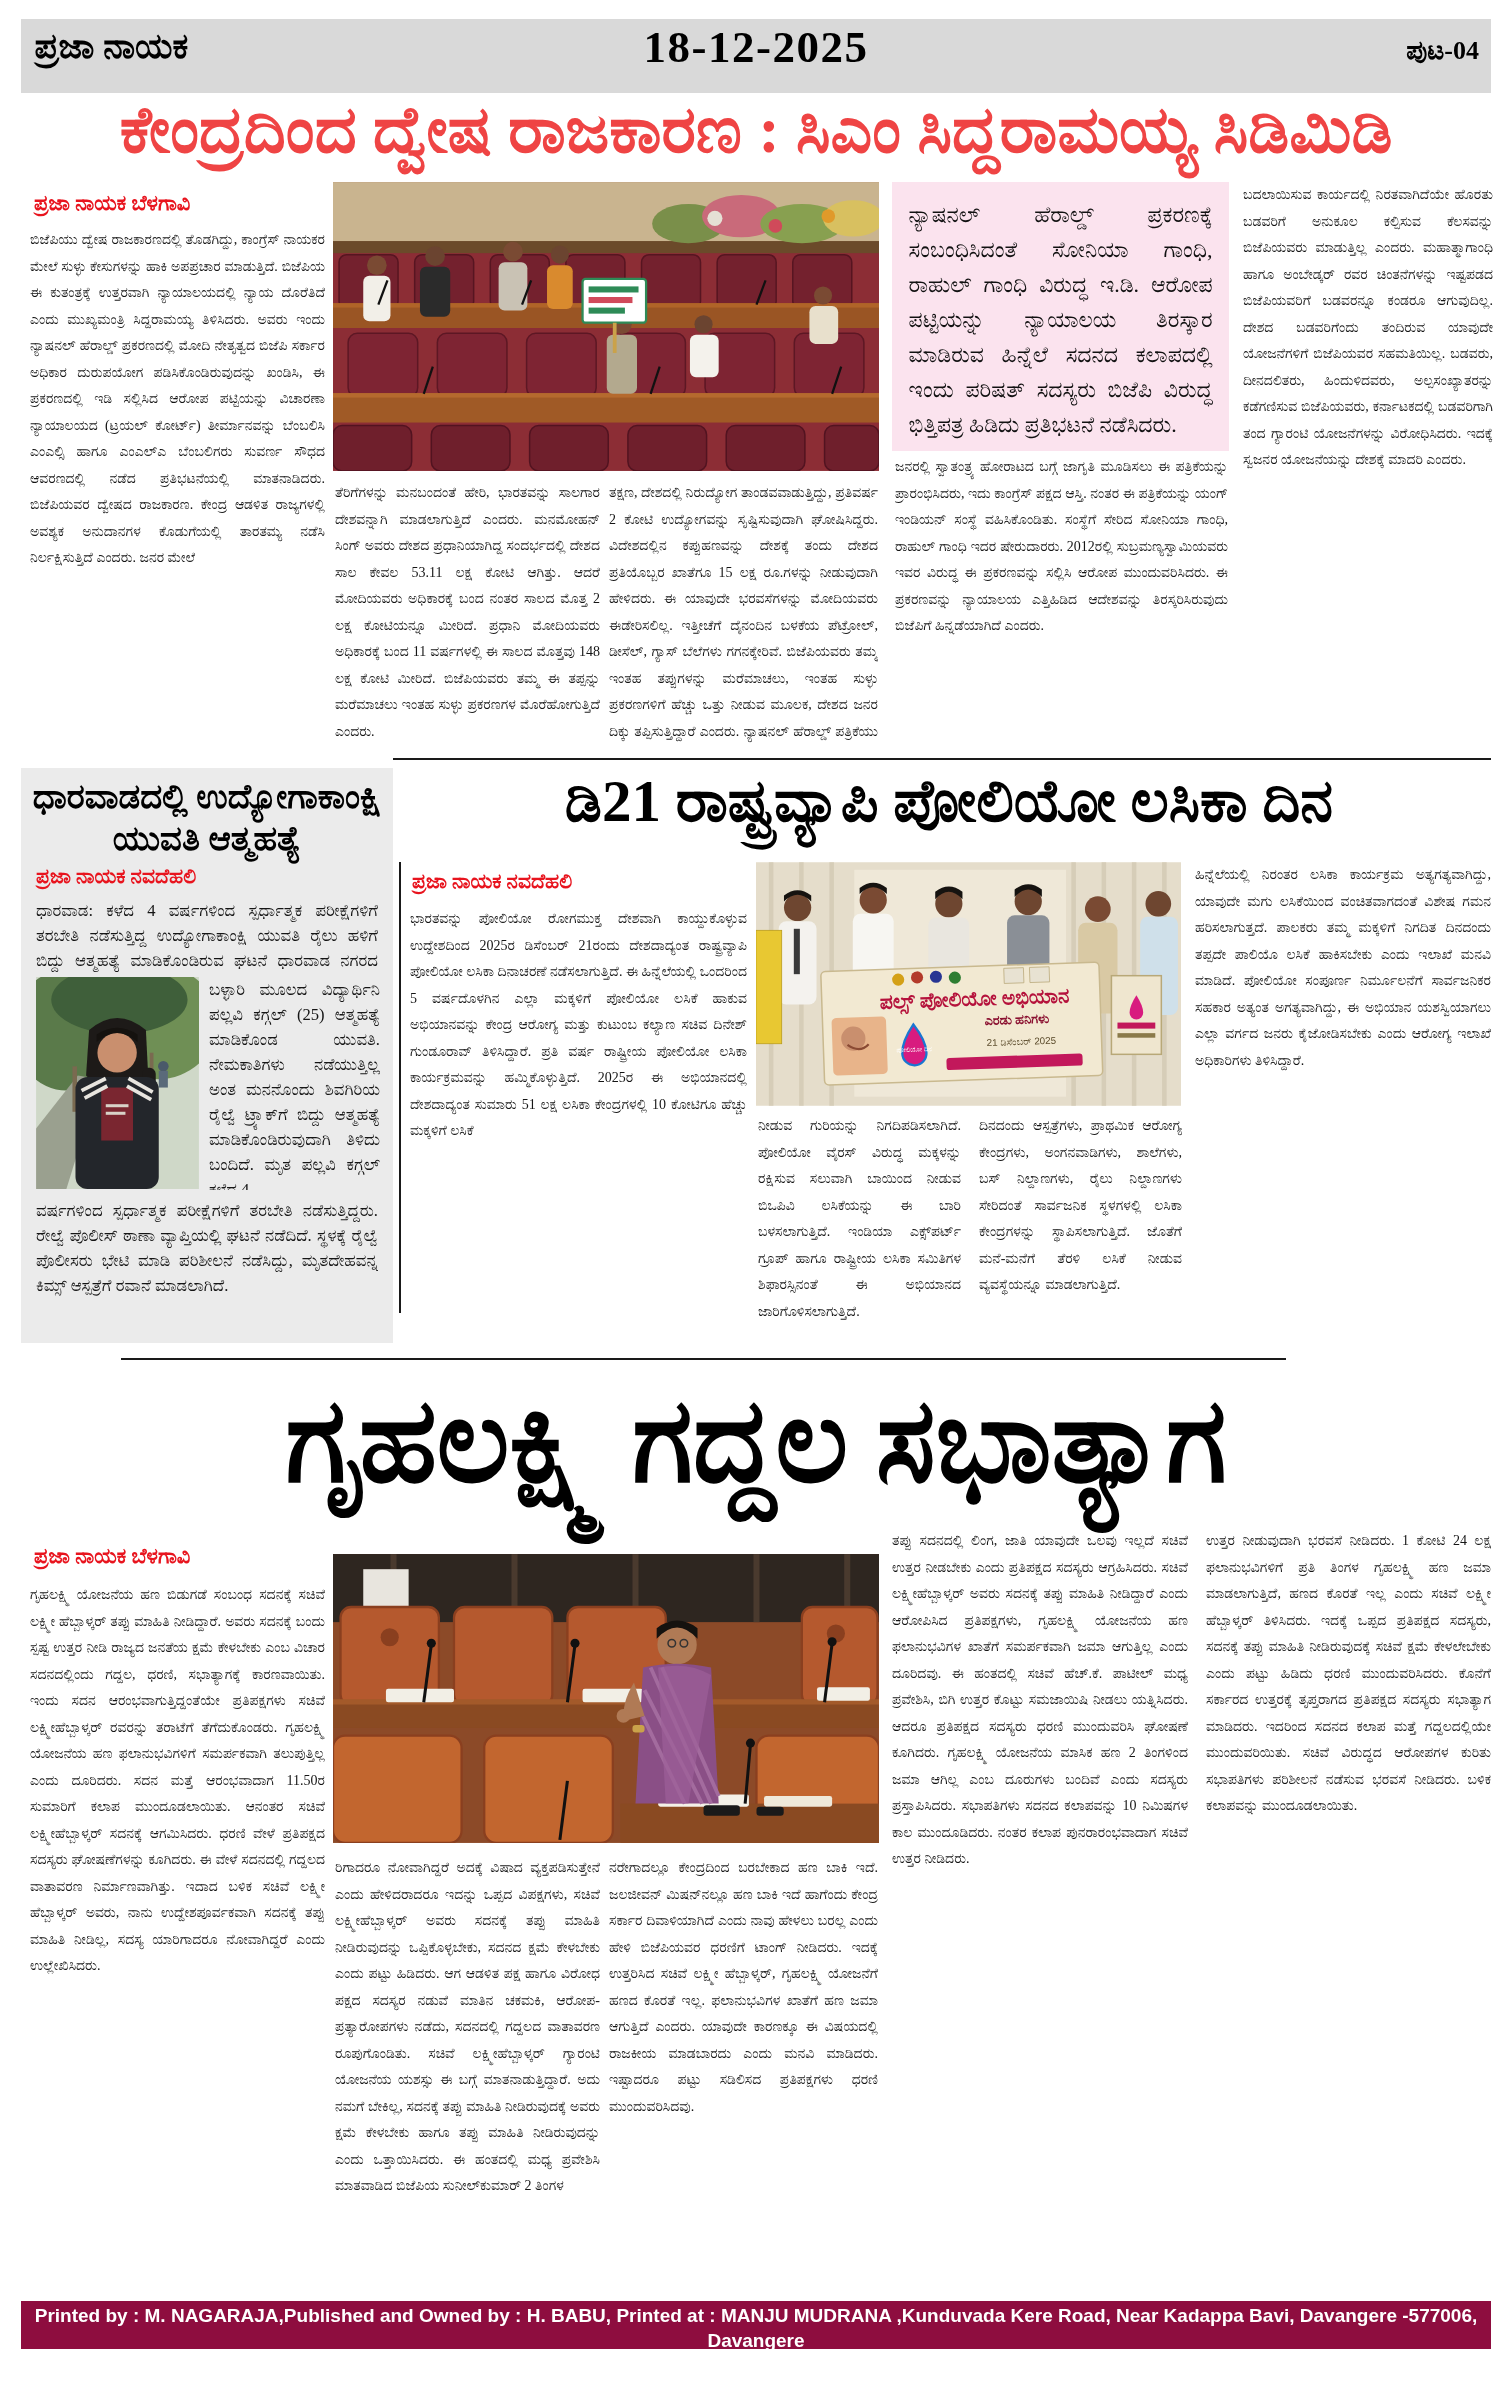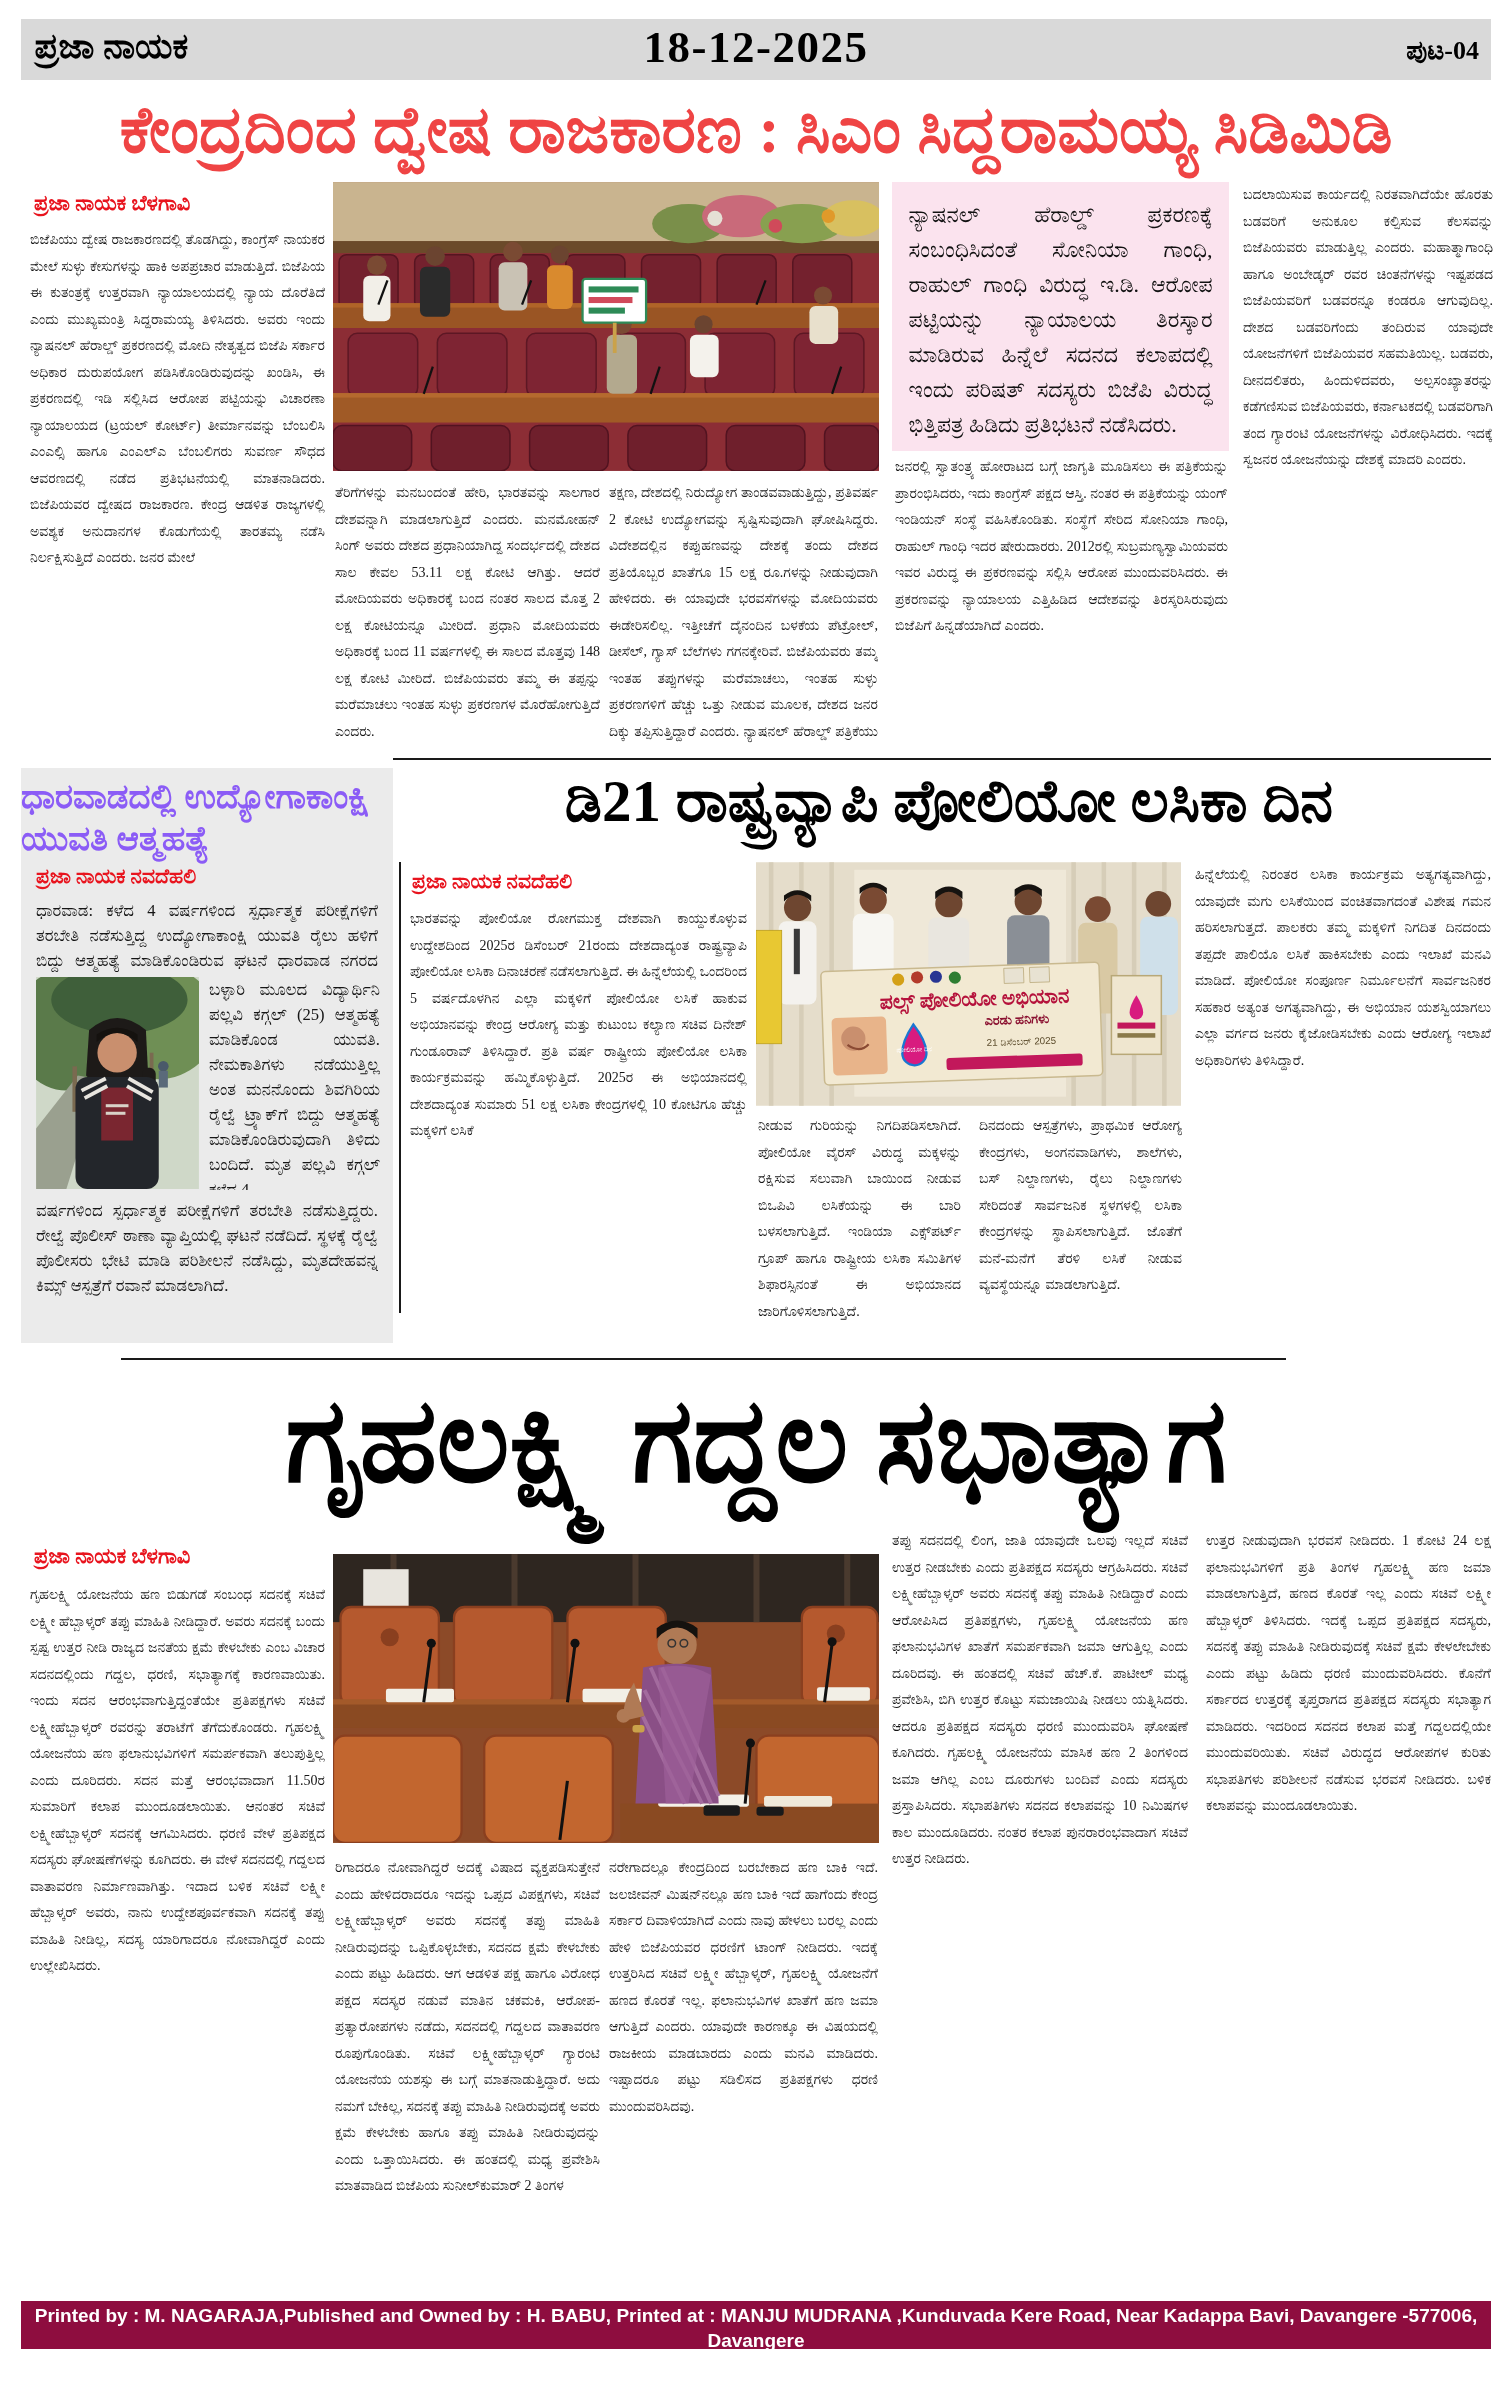--- a/index.html
+++ b/index.html
@@ -1,31 +1,31 @@
 <!DOCTYPE html>
 <html style="font-size:12px"><head>
 <meta charset="utf-8">
 <style>
   html,body{margin:0;padding:0;background:#e9e9e9;}
   #page{position:relative;width:1513px;height:2401px;background:#ffffff;margin:0 auto;
         font-family:"Liberation Serif","DejaVu Serif",serif;overflow:hidden;}
   .abs{position:absolute;}
   
-  .masthead{left:21px;top:19px;width:1470px;height:61px;background:#d9d9d9;}
+  .masthead{left:21px;top:19px;width:1470px;height:74px;background:#d9d9d9;}
   .mast-title{left:13.6px;top:7.6px;font-size:35px;font-weight:bold;color:#000;}
   .mast-date{left:0;top:1.5px;width:100%;text-align:center;font-size:45px;font-weight:bold;color:#000;letter-spacing:1.5px;}
   .mast-page{right:12px;top:16.6px;font-size:26px;font-weight:bold;color:#000;}
   
   .headline1{left:21px;top:82px;width:1470px;height:97px;font-size:65px;font-weight:900;
              text-align:center;line-height:97px;color:#ef4444;white-space:nowrap;}
   .headline3{left:408px;top:762px;width:1082px;height:73px;font-size:59px;font-weight:900;
              text-align:center;line-height:79px;color:#000;white-space:nowrap;}
   .headline4{left:21px;top:1366px;width:1470px;height:151px;font-size:112px;font-weight:900;
              text-align:center;line-height:151px;color:#000;white-space:nowrap;transform:scaleY(1.05);}
-  .h2line{width:100%;font-size:34px;font-weight:900;color:#8b5cf6;line-height:42px;}
+  .h2line{width:100%;text-align:center;font-size:34px;font-weight:900;color:#000000;line-height:42px;}
   
   .byline{font-size:21px;font-weight:bold;color:#e8141e;}
   .col{font-size:14px;line-height:26.5px;text-align:justify;color:#151515;overflow:hidden;}
   .colsm{font-size:16.6px;line-height:25px;text-align:justify;color:#151515;overflow:hidden;}
   .highlight{background:#fbe3ee;padding:15px 16.6px;font-size:22px;line-height:35px;font-weight:normal;
              color:#111;text-align:justify;overflow:hidden;}
   .graybox{background:#ebebeb;}
   .rule{background:#1a1a1a;}
   
   .footer{left:21px;top:2301px;width:1470px;height:48px;background:#8e0d3f;

